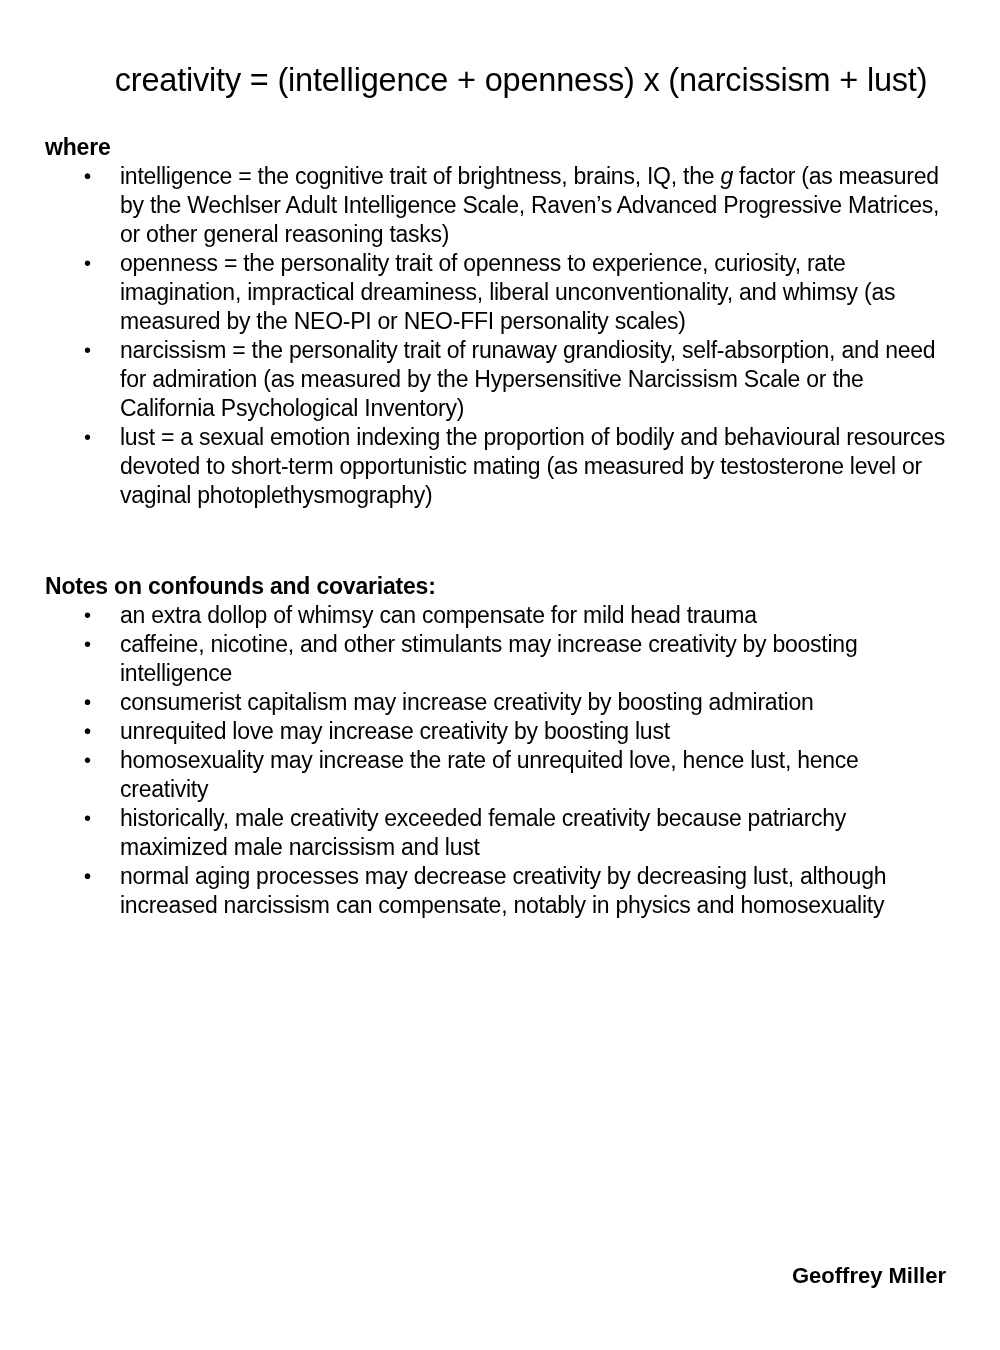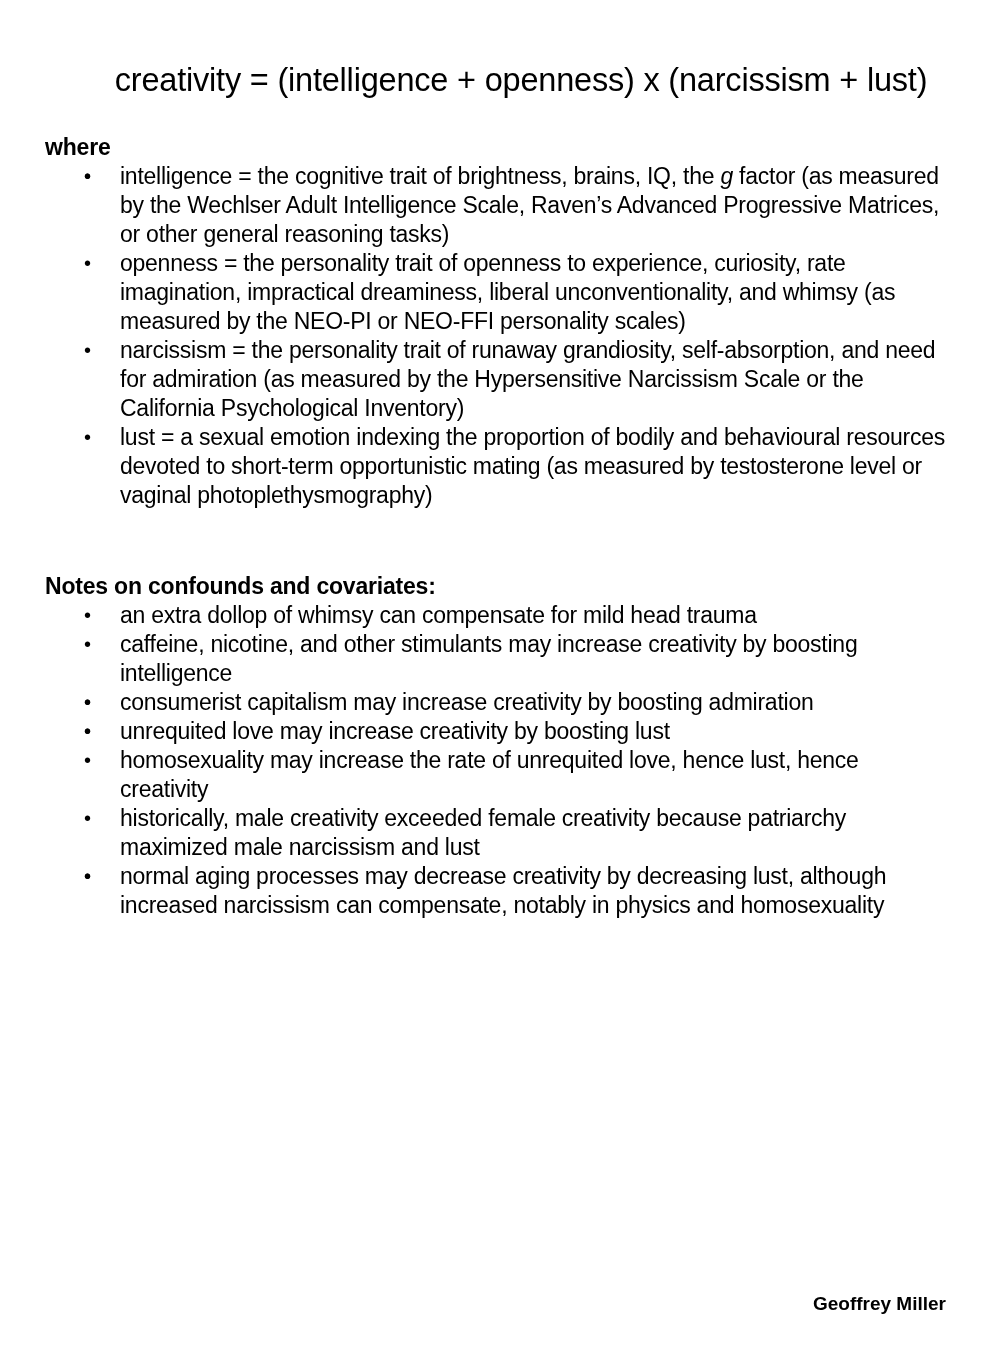--- a/index.html
+++ b/index.html
@@ -56,23 +56,23 @@
     ul.bullets li .bullet {
       position: absolute;
       left: 39px;
       top: 0;
       width: 20px;
       font-size: 20px;
     }
     .term-italic { font-style: italic; }
     .signature {
       position: absolute;
-      top: 1289px;
+      top: 1261px;
       right: 54px;
-      font-size: 19px;
+      font-size: 22px;
       font-weight: bold;
       line-height: 30px;
     }
   </style>
 </head>
 <body>
 
 <div class="title">creativity = (intelligence + openness) x (narcissism + lust)</div>
 
 <div class="section section-where">

